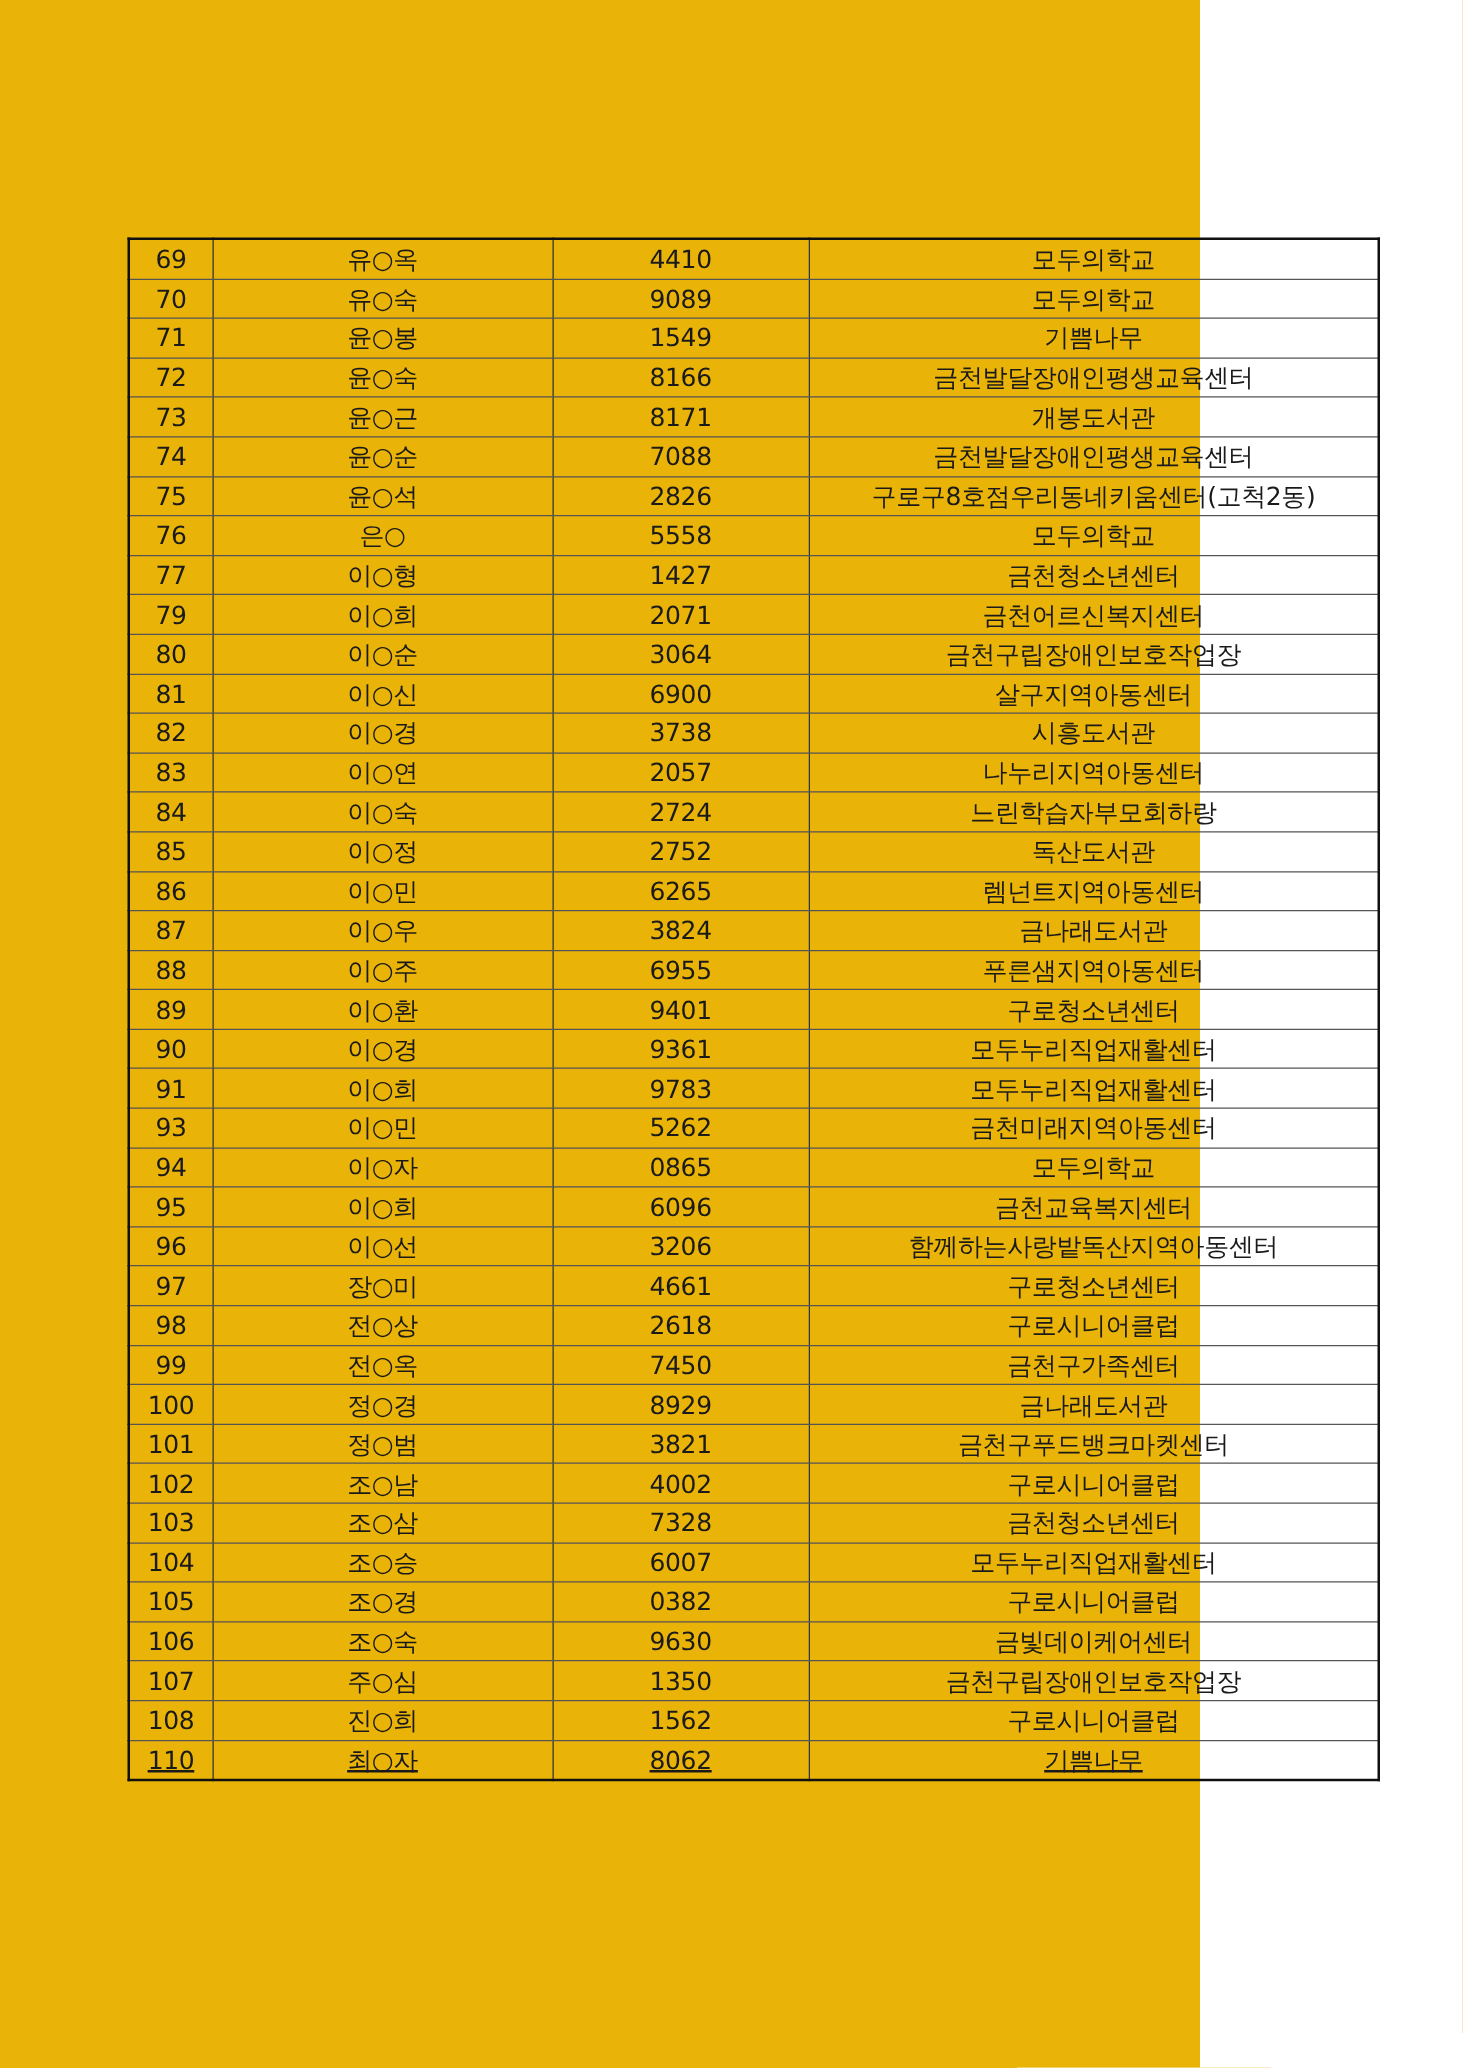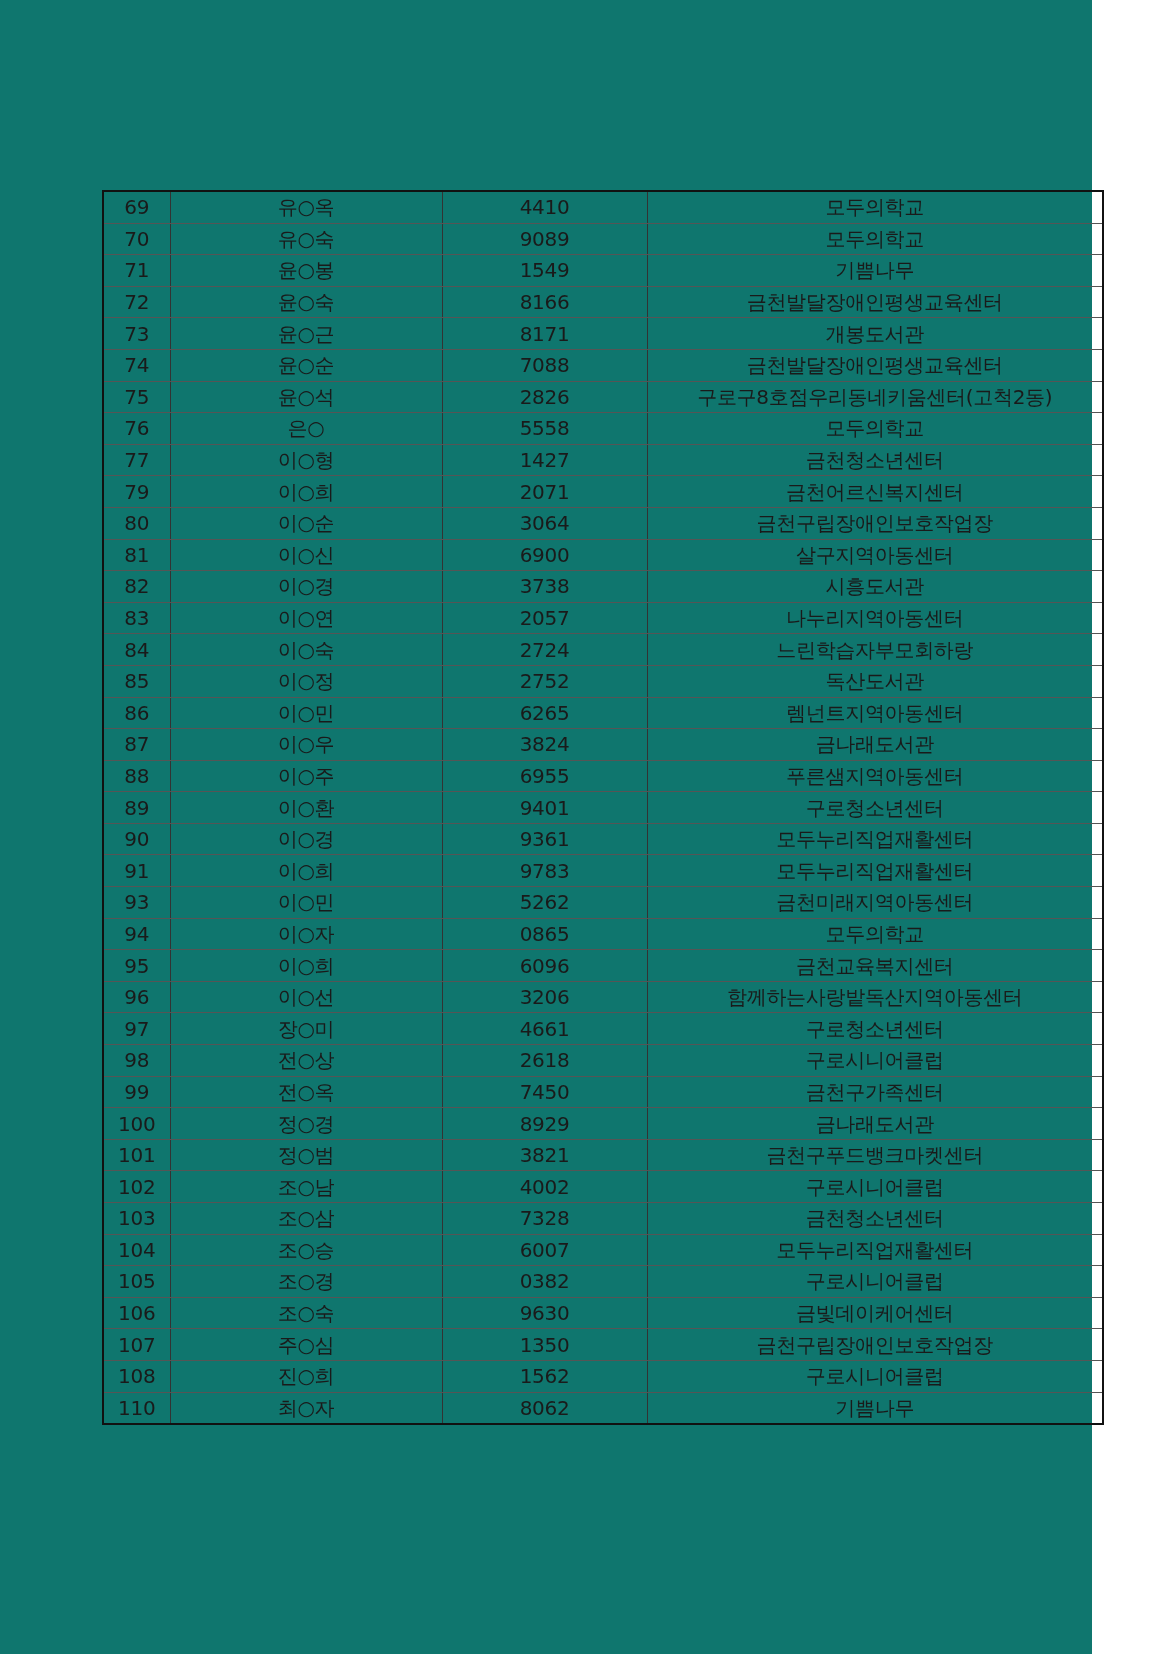--- a/index.html
+++ b/index.html
@@ -1,31 +1,31 @@
 <!DOCTYPE html>
 <html><head>
   <meta charset="utf-8">
   <style>
     html, body { margin: 0; padding: 0; background: #ffffff; }
     body { width: 1170px; height: 1654px; position: relative; overflow: hidden;
            font-family: "DejaVu Sans", "Liberation Sans", sans-serif; color: #1a1a1a; }
-    .page { position: absolute; left: 0; top: 0; width: 1092px; height: 1654px; background: #0f766e; }
+    .page { position: absolute; left: 0; top: 0; width: 960px; height: 1654px; background: #eab308; }
     table.roster {
       position: absolute; left: 102px; top: 190px; width: 1000px;
       border-collapse: collapse; table-layout: fixed;
       border: 2px solid #111;
     }
     table.roster td {
       height: 30.6px; padding: 0; text-align: center; vertical-align: middle;
       border-left: 1px solid #333; border-right: 1px solid #333;
       border-bottom: 1.5px solid #555;
       font-size: 20px; line-height: 1; white-space: nowrap; overflow: hidden;
       letter-spacing: -0.3px;
     }
-    table.roster tr:last-child td { border-bottom: none; }
+    table.roster tr:last-child td { border-bottom: none; text-decoration: underline; }
     col.c-no { width: 67px; }
     col.c-name { width: 272px; }
     col.c-code { width: 205px; }
     col.c-org { width: 456px; }
     td.no { font-size: 20px; }
     td.org { font-size: 19.5px; letter-spacing: -0.6px; }
   </style>
 </head>
 <body>
 

